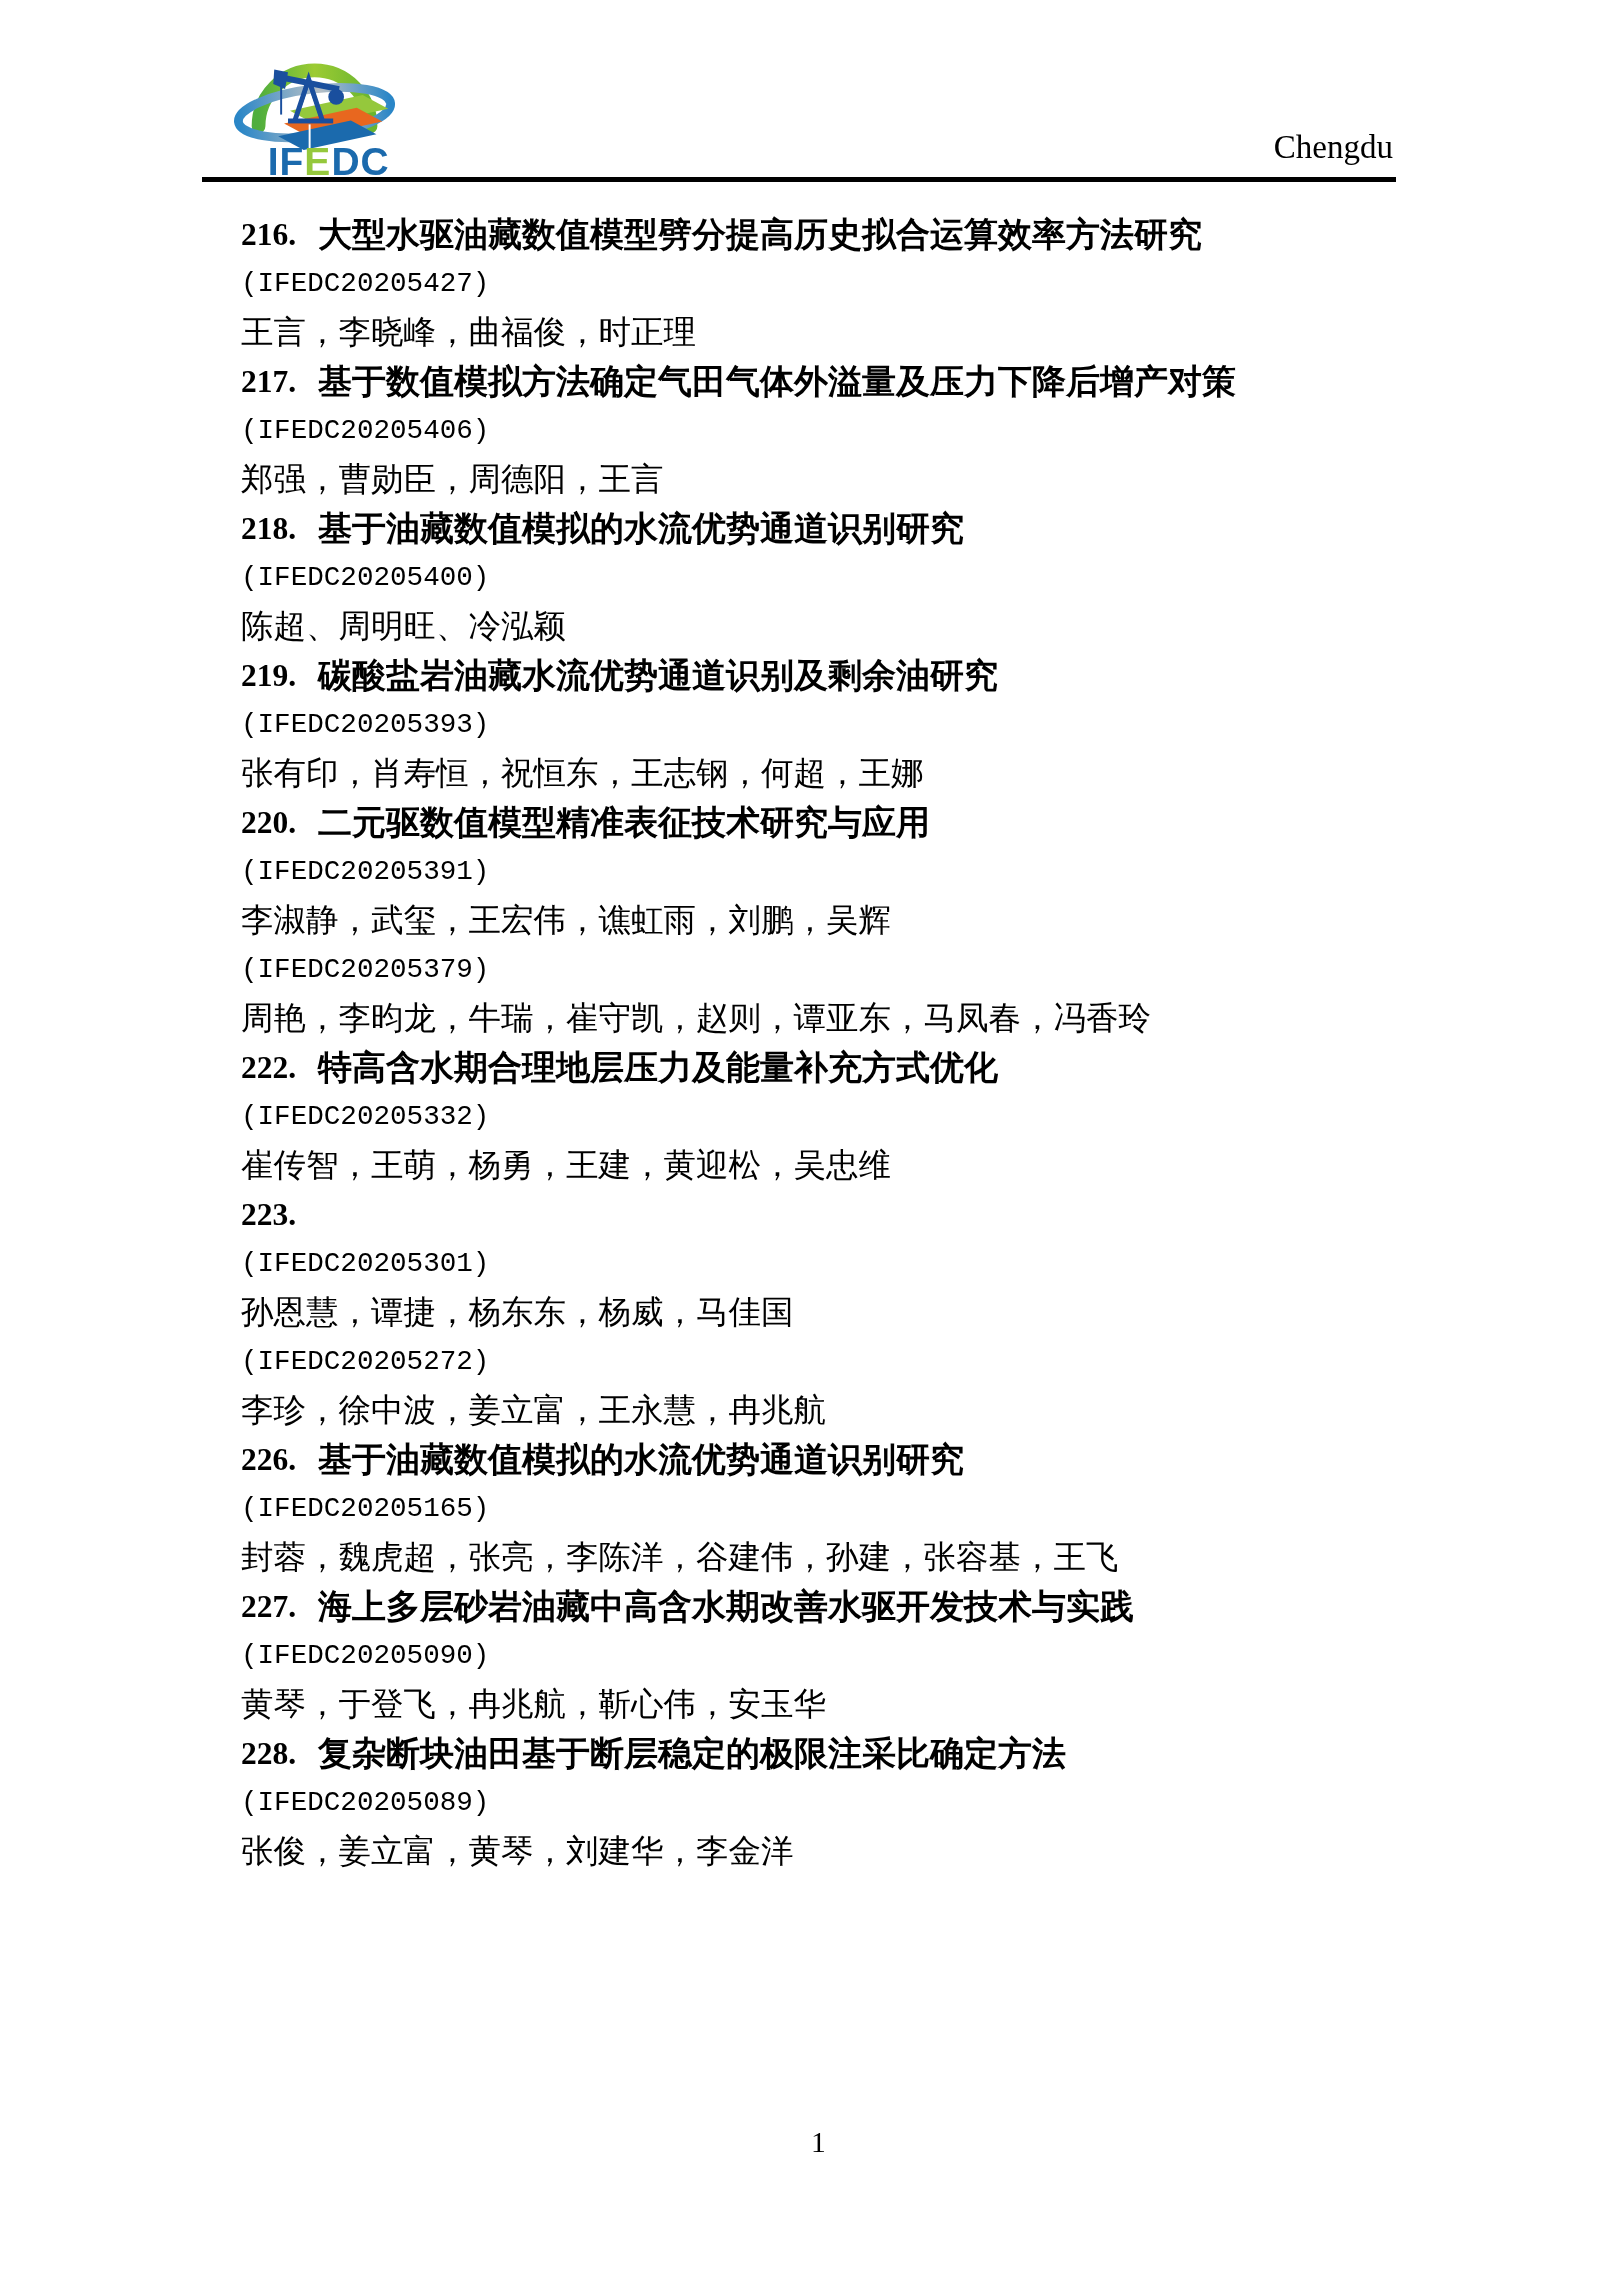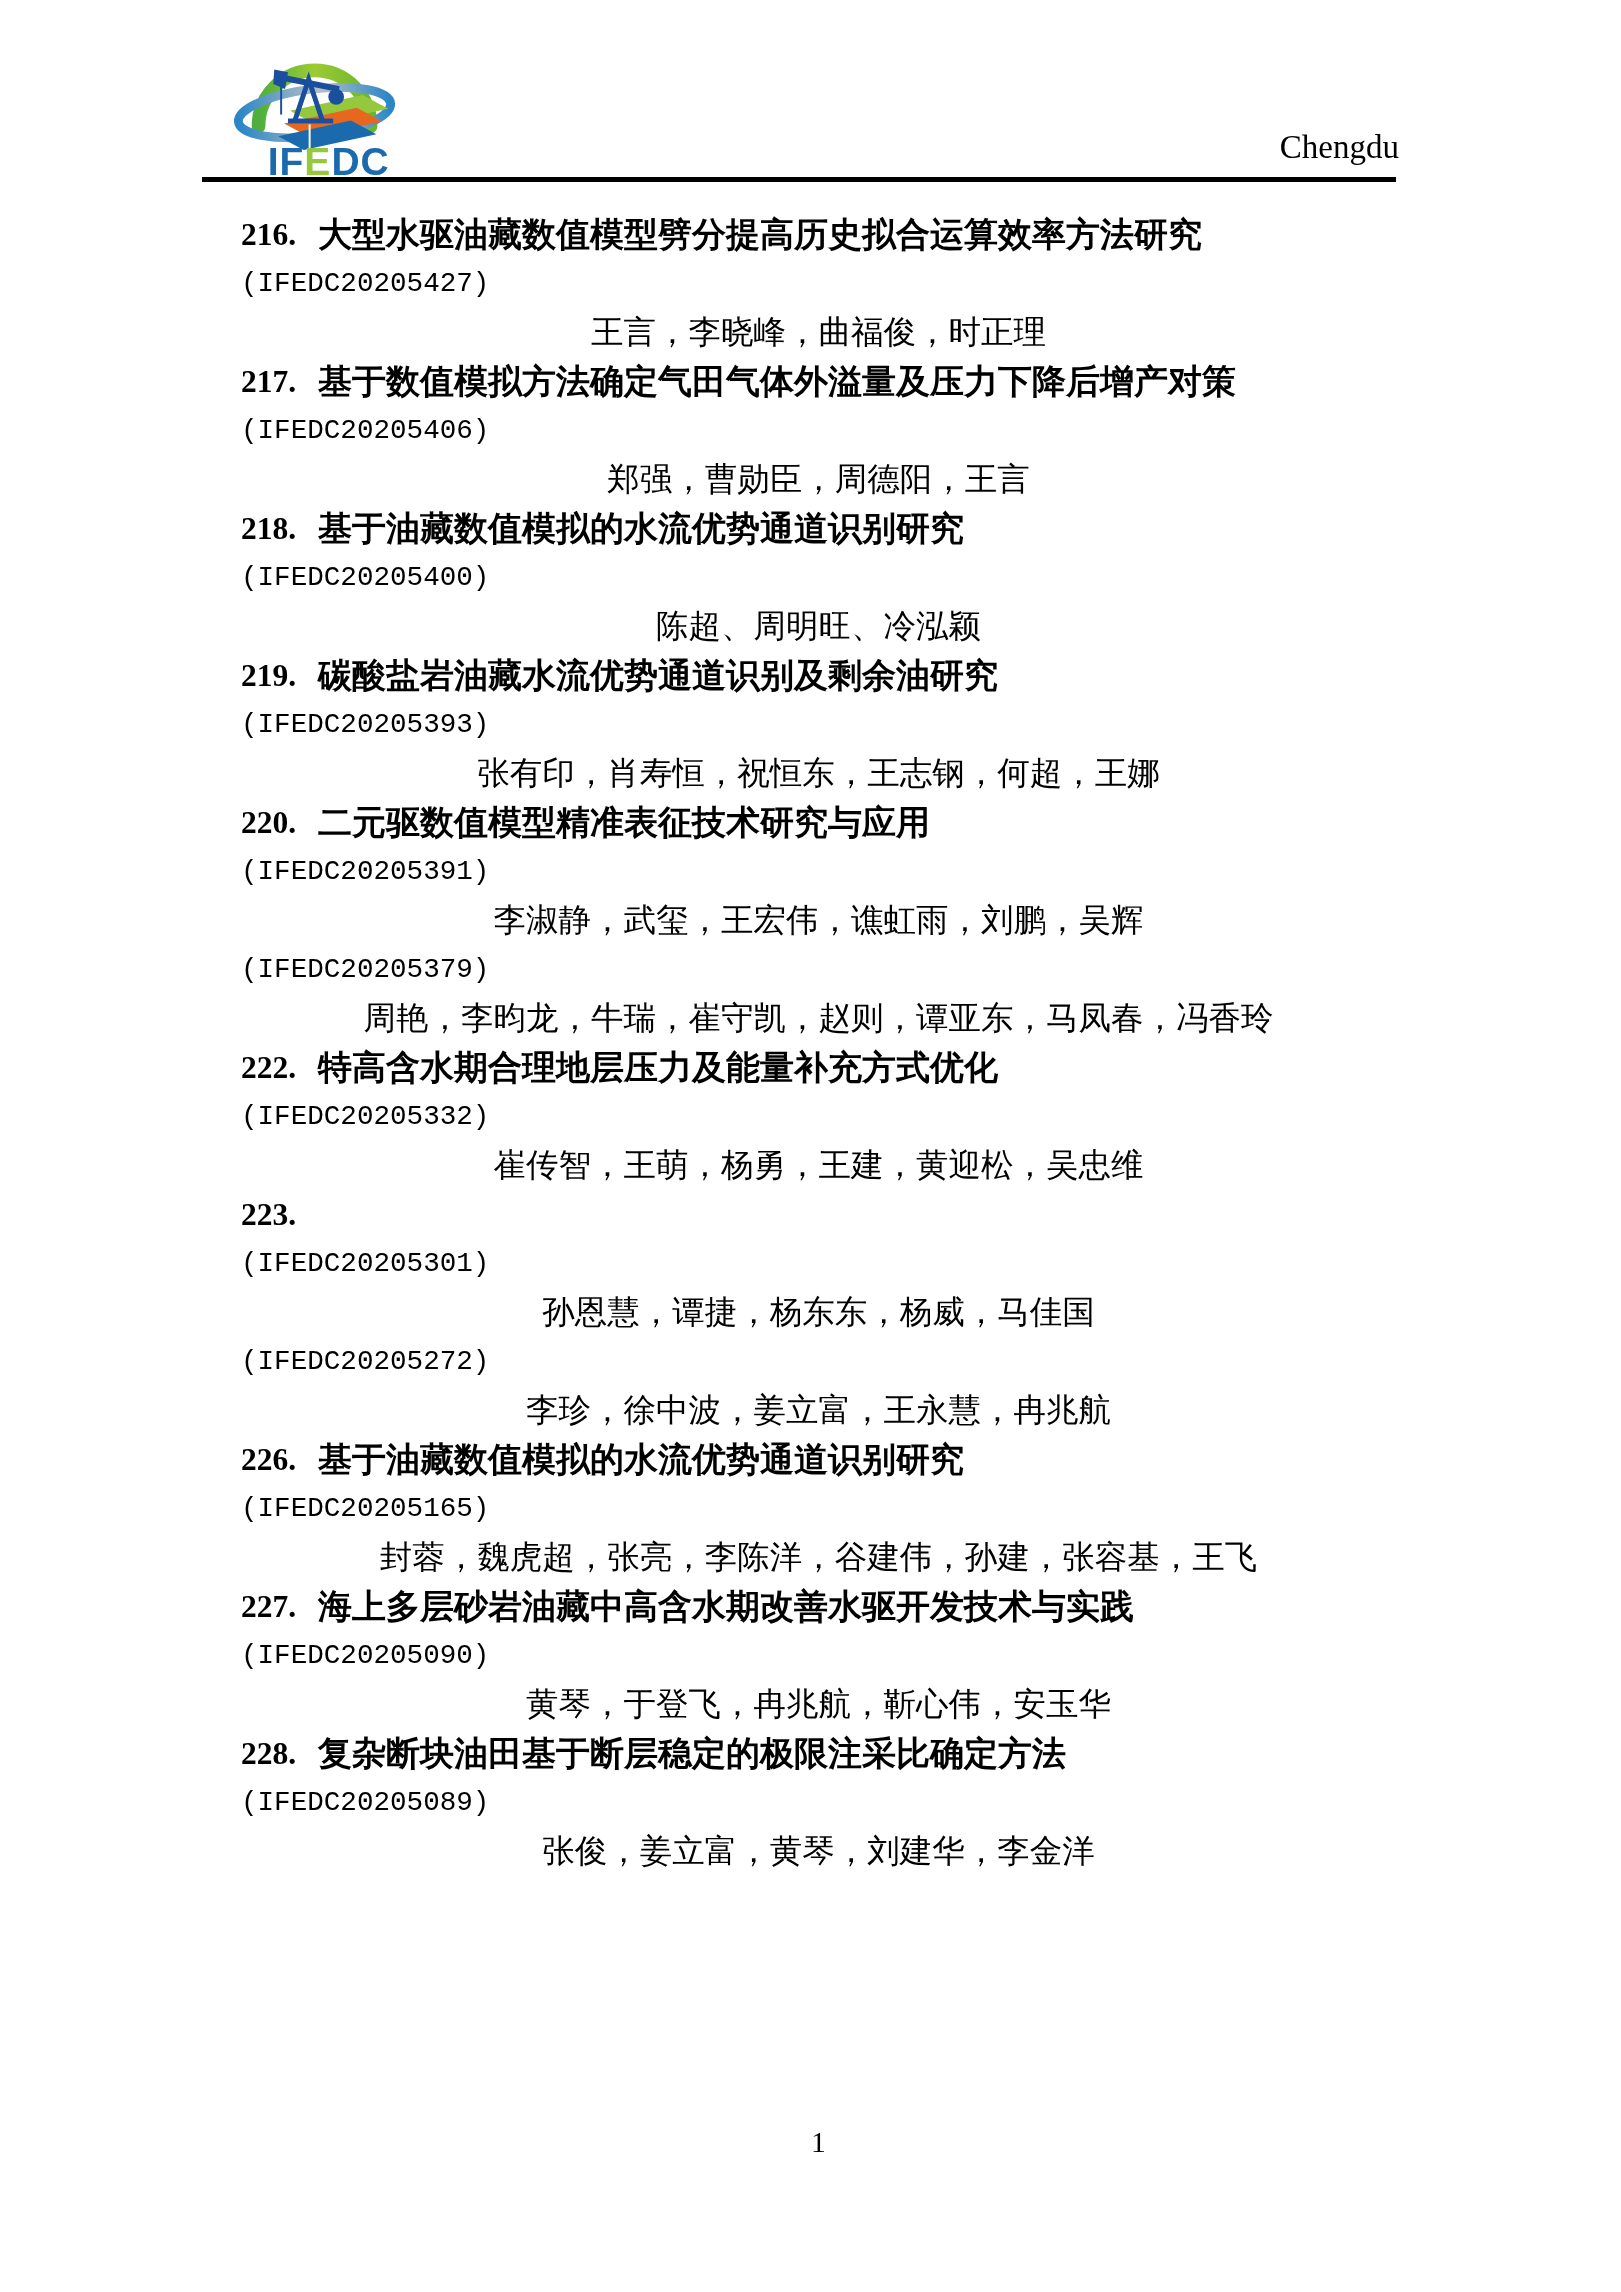--- a/index.html
+++ b/index.html
@@ -20,21 +20,21 @@
   .logo-block{position:absolute;left:233px;top:31.5px;width:167px;height:154px;}
   .logo-mark{display:block;}
   .logo-word{
     position:absolute;left:17.7px;top:110px;
     font-family:"Liberation Sans",sans-serif;font-weight:700;font-size:39px;
     letter-spacing:1px;line-height:1;margin-left:17px;
   }
   .logo-word .lb{color:var(--logo-blue);}
   .logo-word .lg{color:var(--logo-green);}
   .location{
-    position:absolute;top:124px;right:222px;
+    position:absolute;top:124px;right:228px;
     font-family:"Liberation Serif",serif;font-size:33px;line-height:1.4;
   }
   .header-rule{
     position:absolute;left:202px;top:177px;width:1194px;height:4.9px;
     background:var(--text-color);
   }
   
   .content{
     position:absolute;left:241px;top:210px;width:1155px;
   }
@@ -44,21 +44,21 @@
     font-family:"Liberation Serif",serif;font-weight:700;font-size:31.5px;
   }
   .title{
     font-family:"Liberation Sans",sans-serif;font-weight:700;font-size:34px;
   }
   .pid{
     font-family:"Liberation Mono",monospace;font-size:27.6px;
   }
   .authors-row{justify-content:flex-end;}
   .authors{
-    font-family:"Liberation Serif",serif;font-size:32.5px;text-align:center;width:100%;
+    font-family:"Liberation Serif",serif;font-size:32.5px;text-align:left;width:100%;
   }
   
   .page-number{
     position:absolute;left:241px;top:2126px;width:1155px;text-align:center;
     font-family:"Liberation Serif",serif;font-size:29.6px;
   }
 </style>
 </head>
 <body>
 

